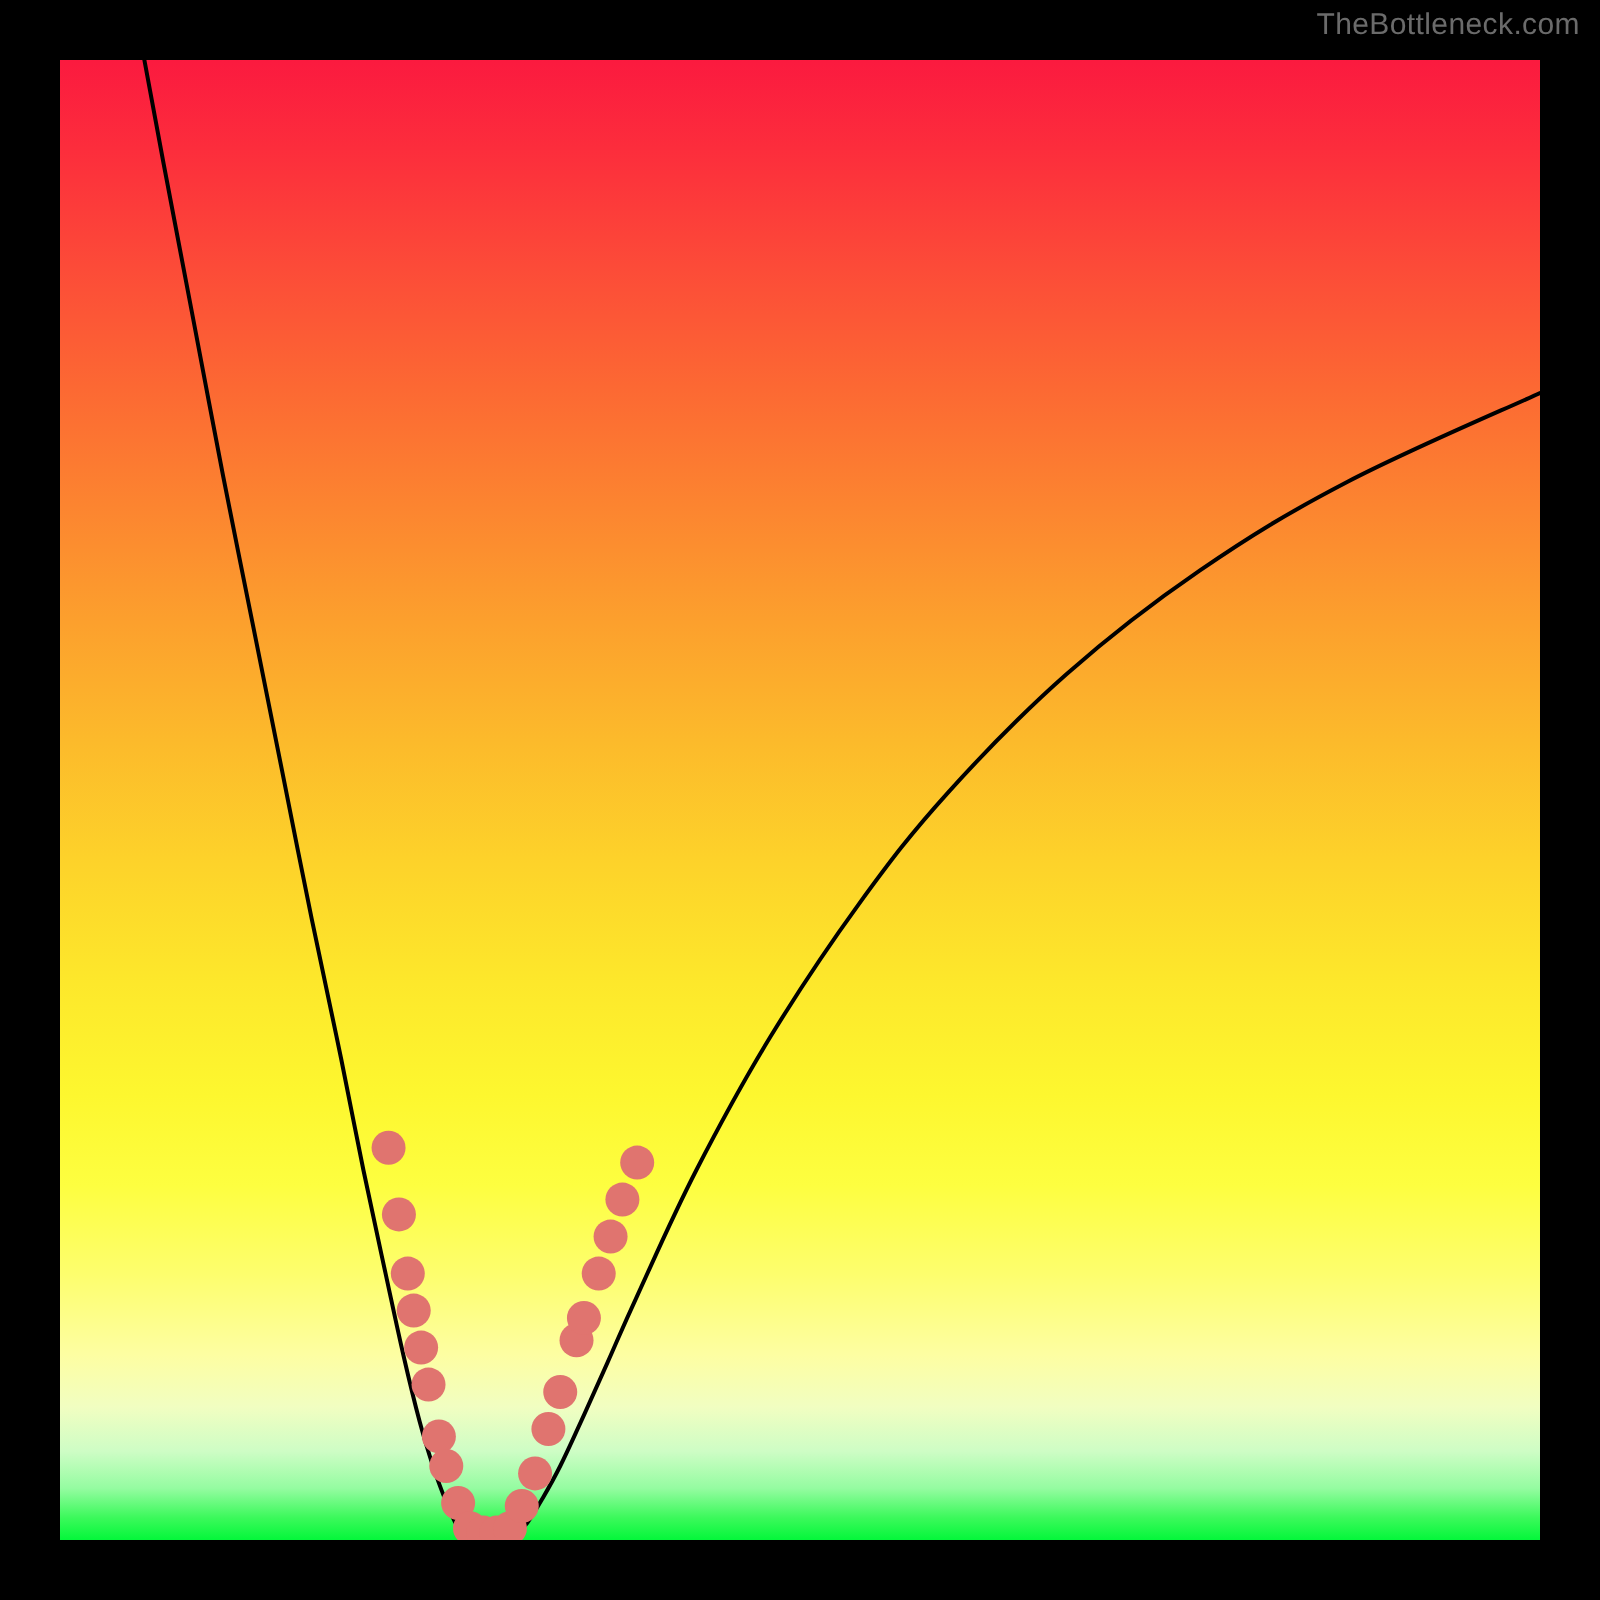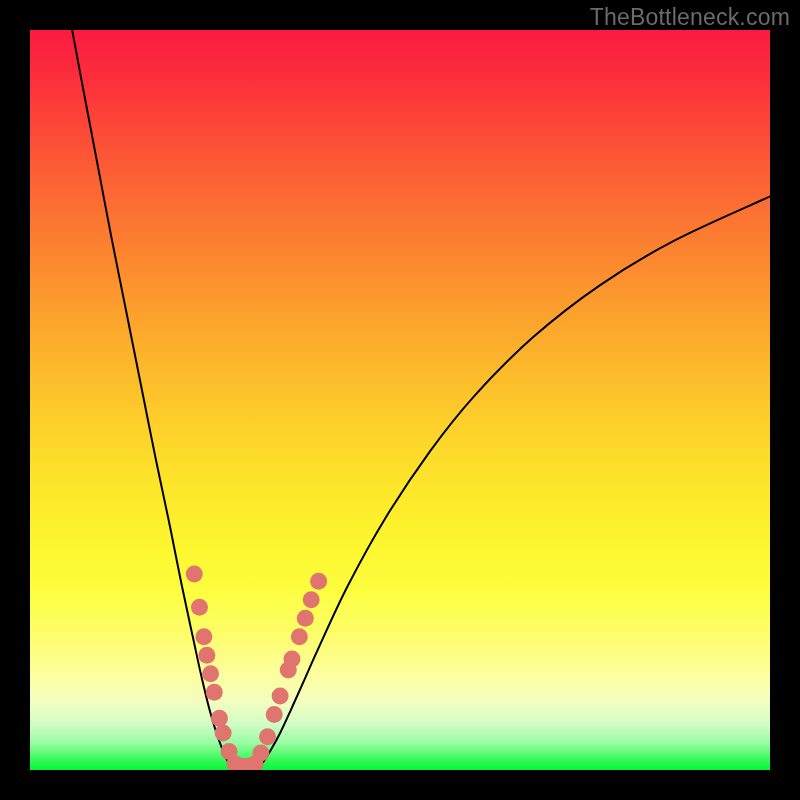--- a/index.html
+++ b/index.html
@@ -54,21 +54,21 @@
   }
   svg.curves {
     position: absolute;
     inset: 0;
   }
   .watermark {
     position: absolute;
     top: 4px;
     right: 10px;
     color: #6b6b6b;
-    font-size: 23px;
+    font-size: 15px;
     font-weight: 500;
     letter-spacing: 0.2px;
     user-select: none;
   }
 </style>
 </head>
 <body>
 
 <div class="frame">
   <div class="plot-area">

